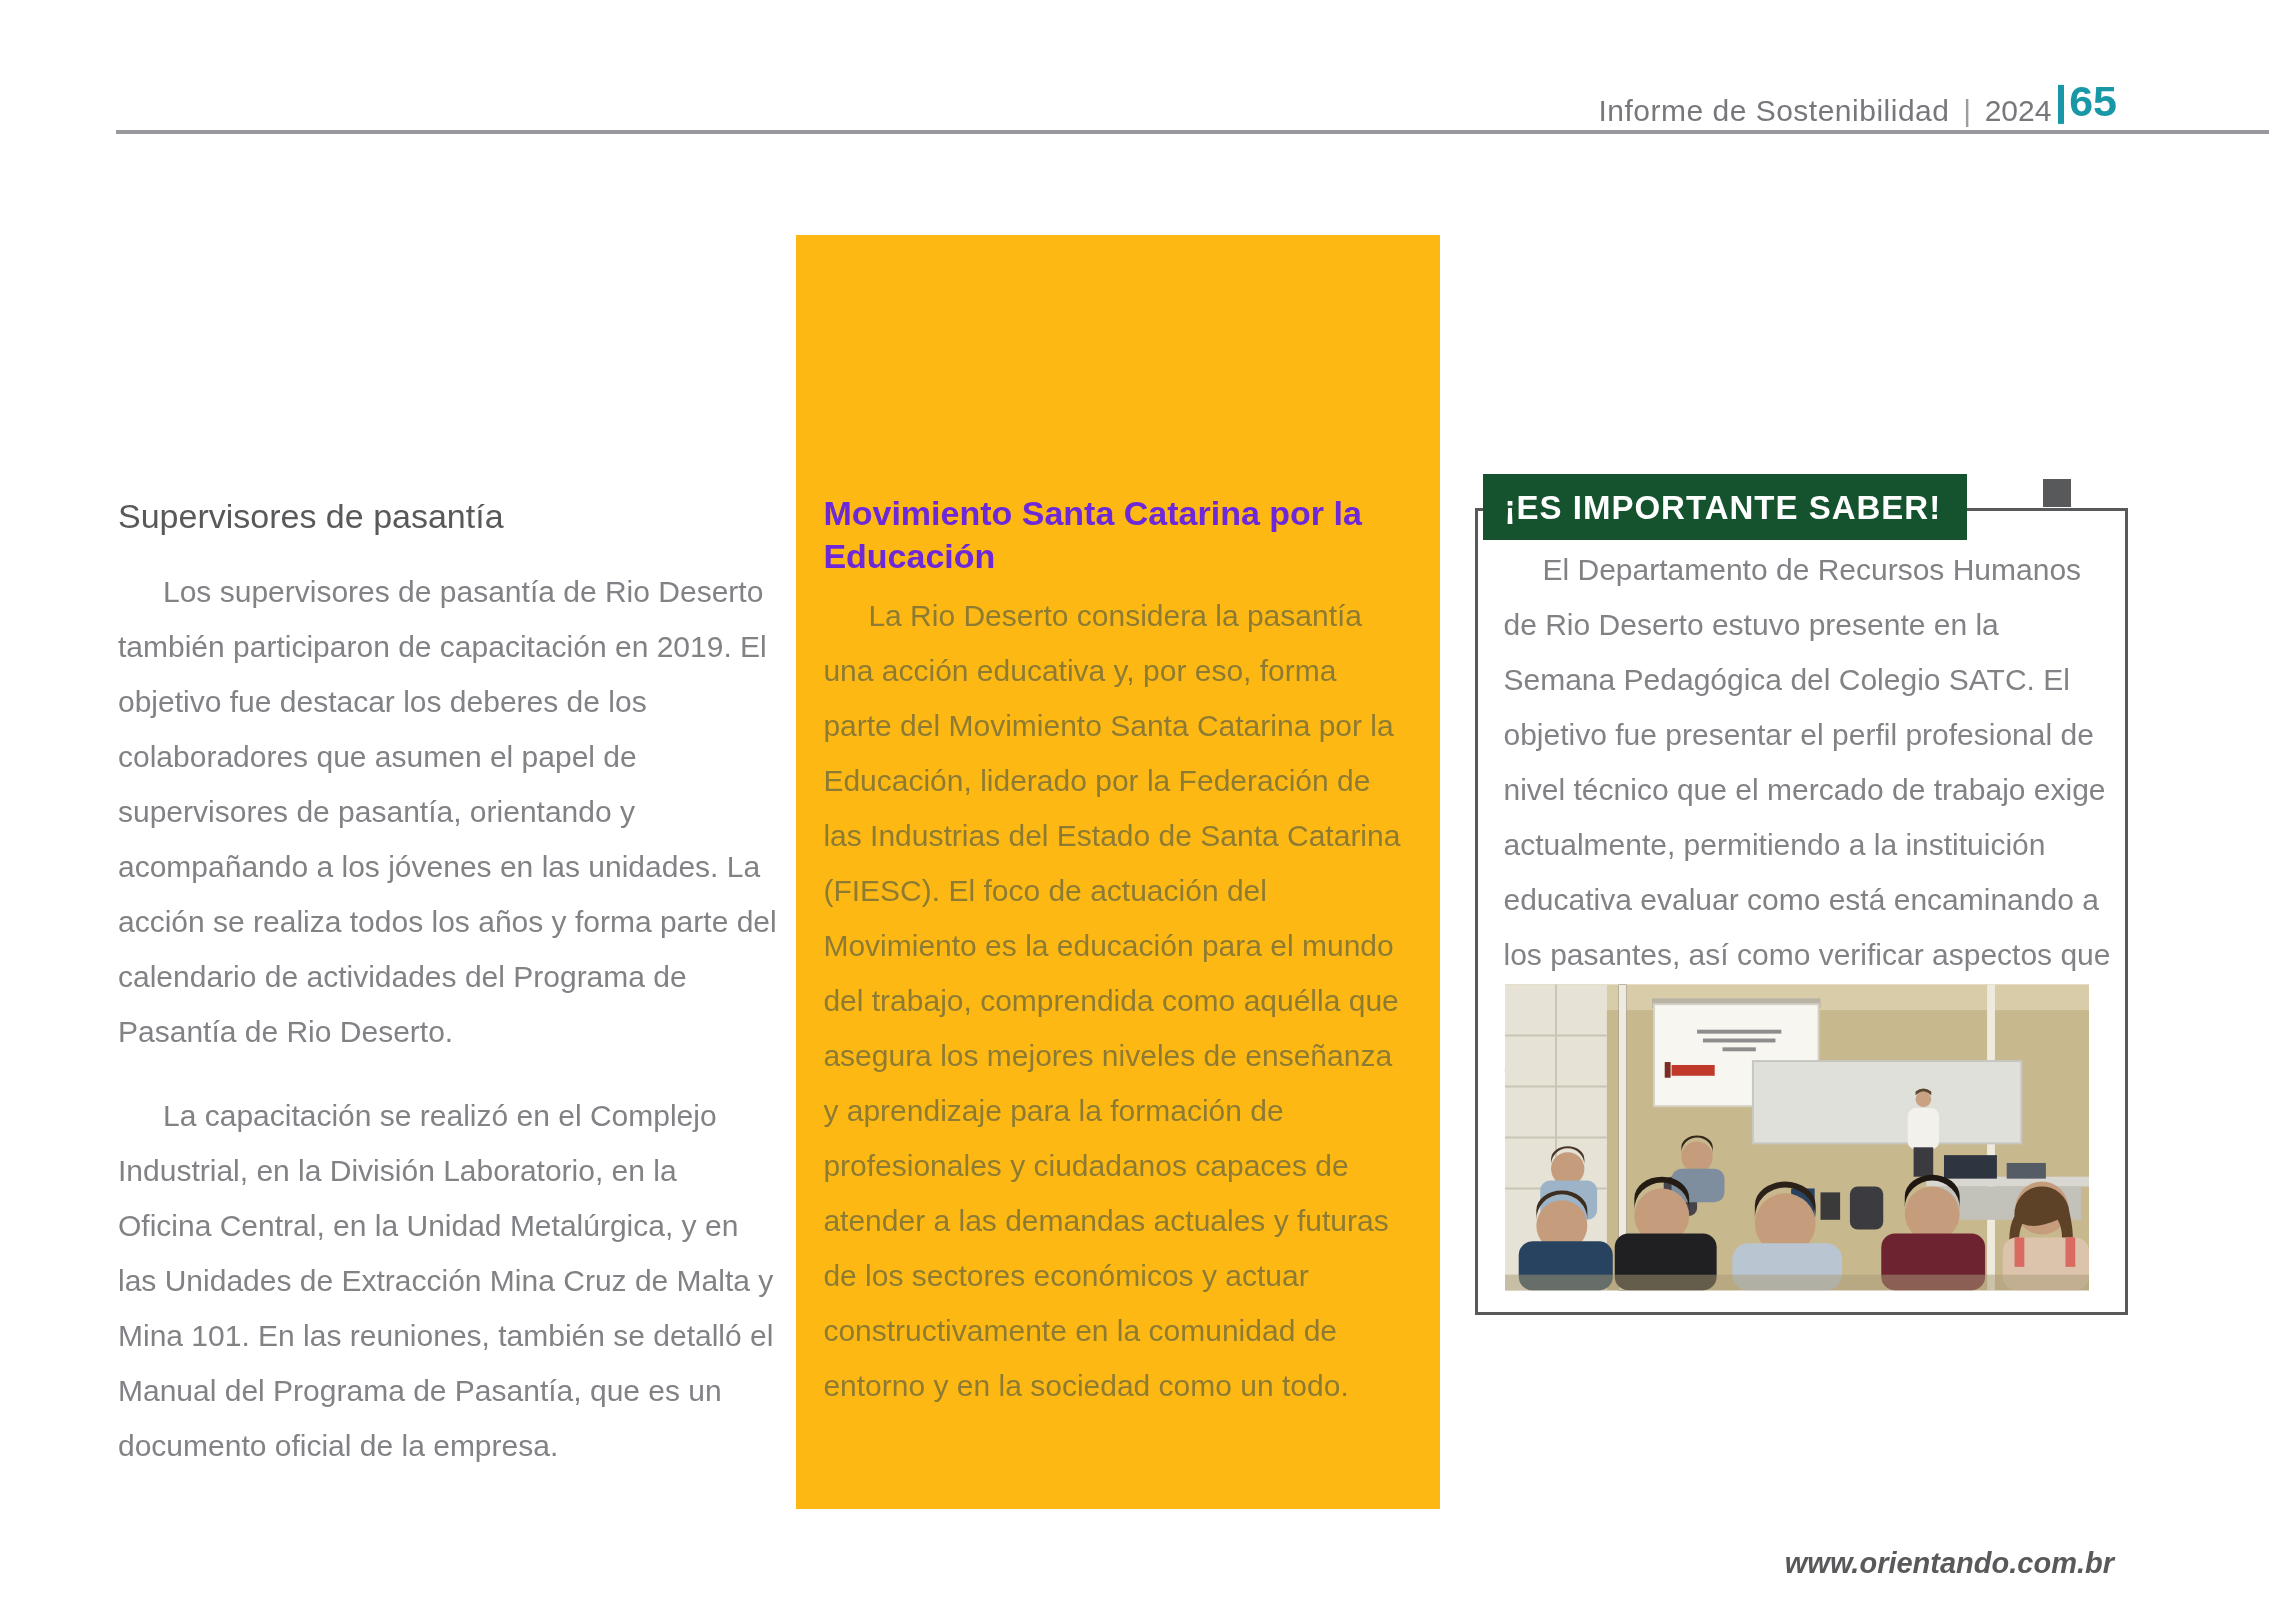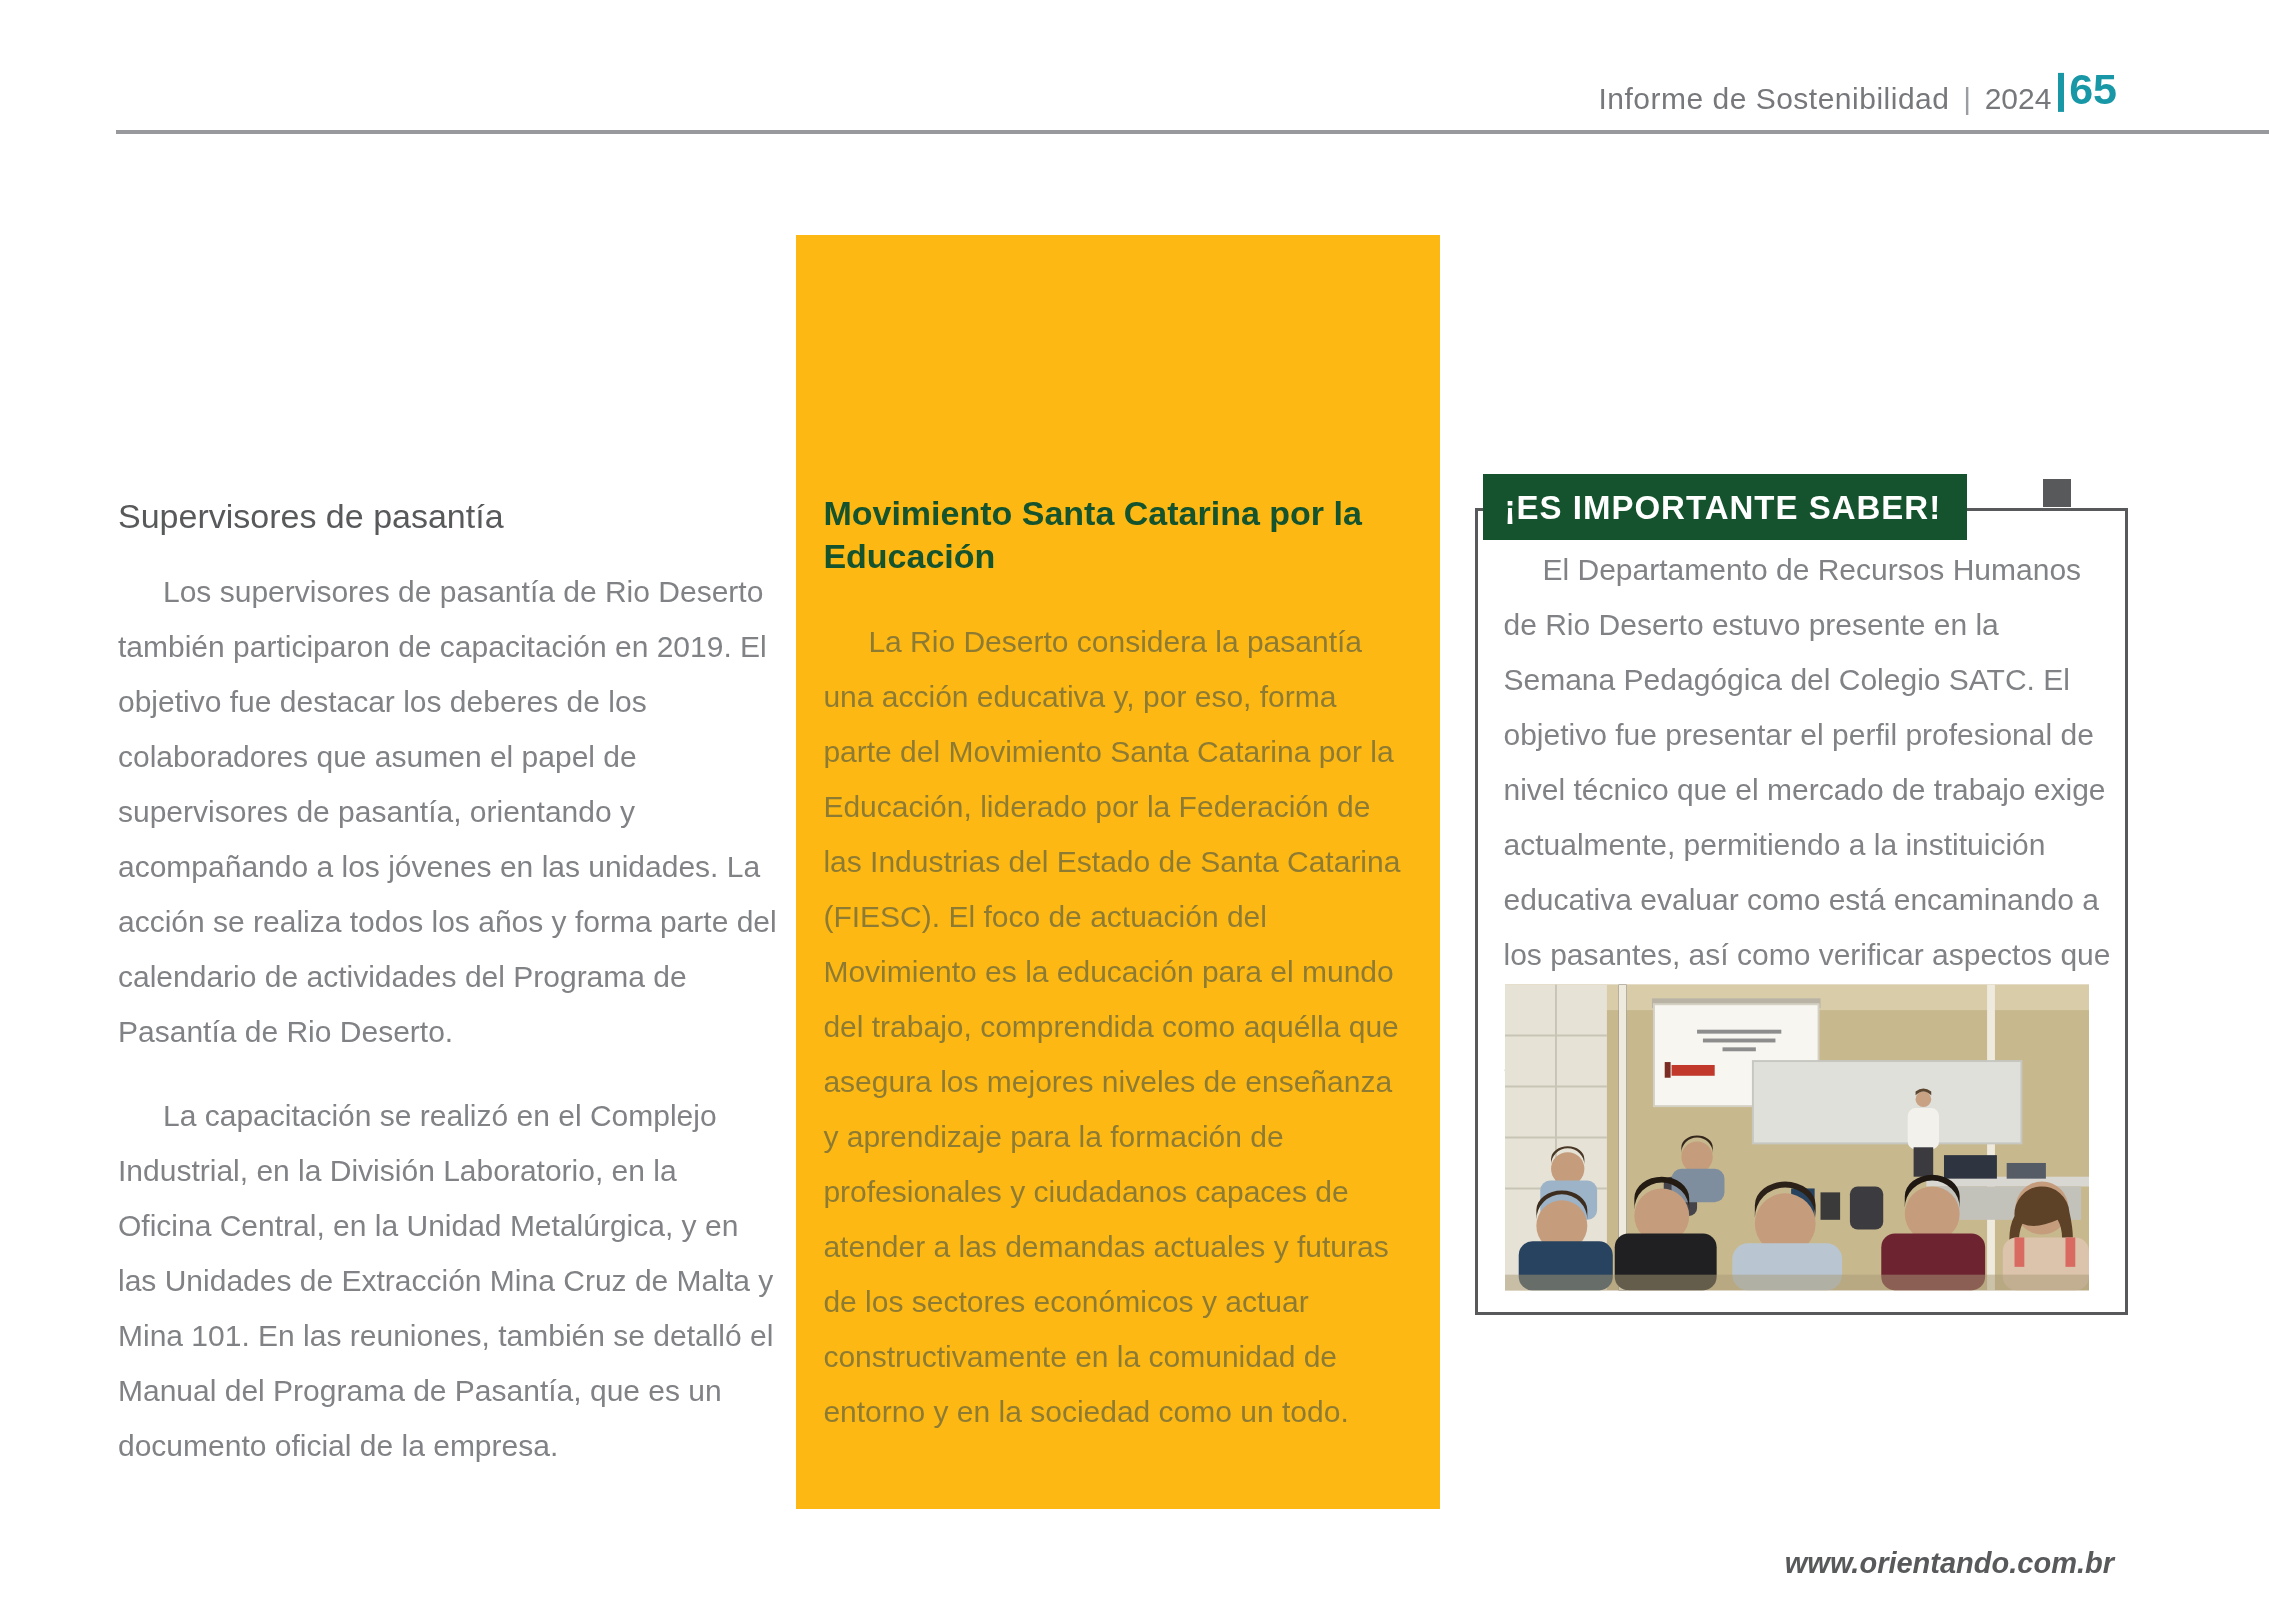--- a/index.html
+++ b/index.html
@@ -10,21 +10,21 @@
     position: relative;
     width: 2269px;
     height: 1621px;
     background: #ffffff;
     overflow: hidden;
   }
 
   
   .header {
     position: absolute;
-    top: 68px;
+    top: 80px;
     right: 152px;
     display: flex;
     align-items: baseline;
     white-space: nowrap;
   }
   .header-title {
     font-size: 30px;
     color: #77787b;
     letter-spacing: 0.5px;
   }
@@ -93,23 +93,23 @@
     left: 796px;
     top: 235px;
     width: 644px;
     height: 1274px;
     background: #fdb813;
     padding: 257px 29px 0 27.4px;
   }
   .panel-yellow h2 {
     font-size: 34px;
     font-weight: bold;
-    color: #14532d;
+    color: #6d28d9;
     line-height: 43px;
-    margin-bottom: 36px;
+    margin-bottom: 10px;
   }
   .panel-yellow p {
     font-size: 30px;
     line-height: 55px;
     color: #8e7b33;
     text-indent: 45px;
   }
 
   
   .info-box {

